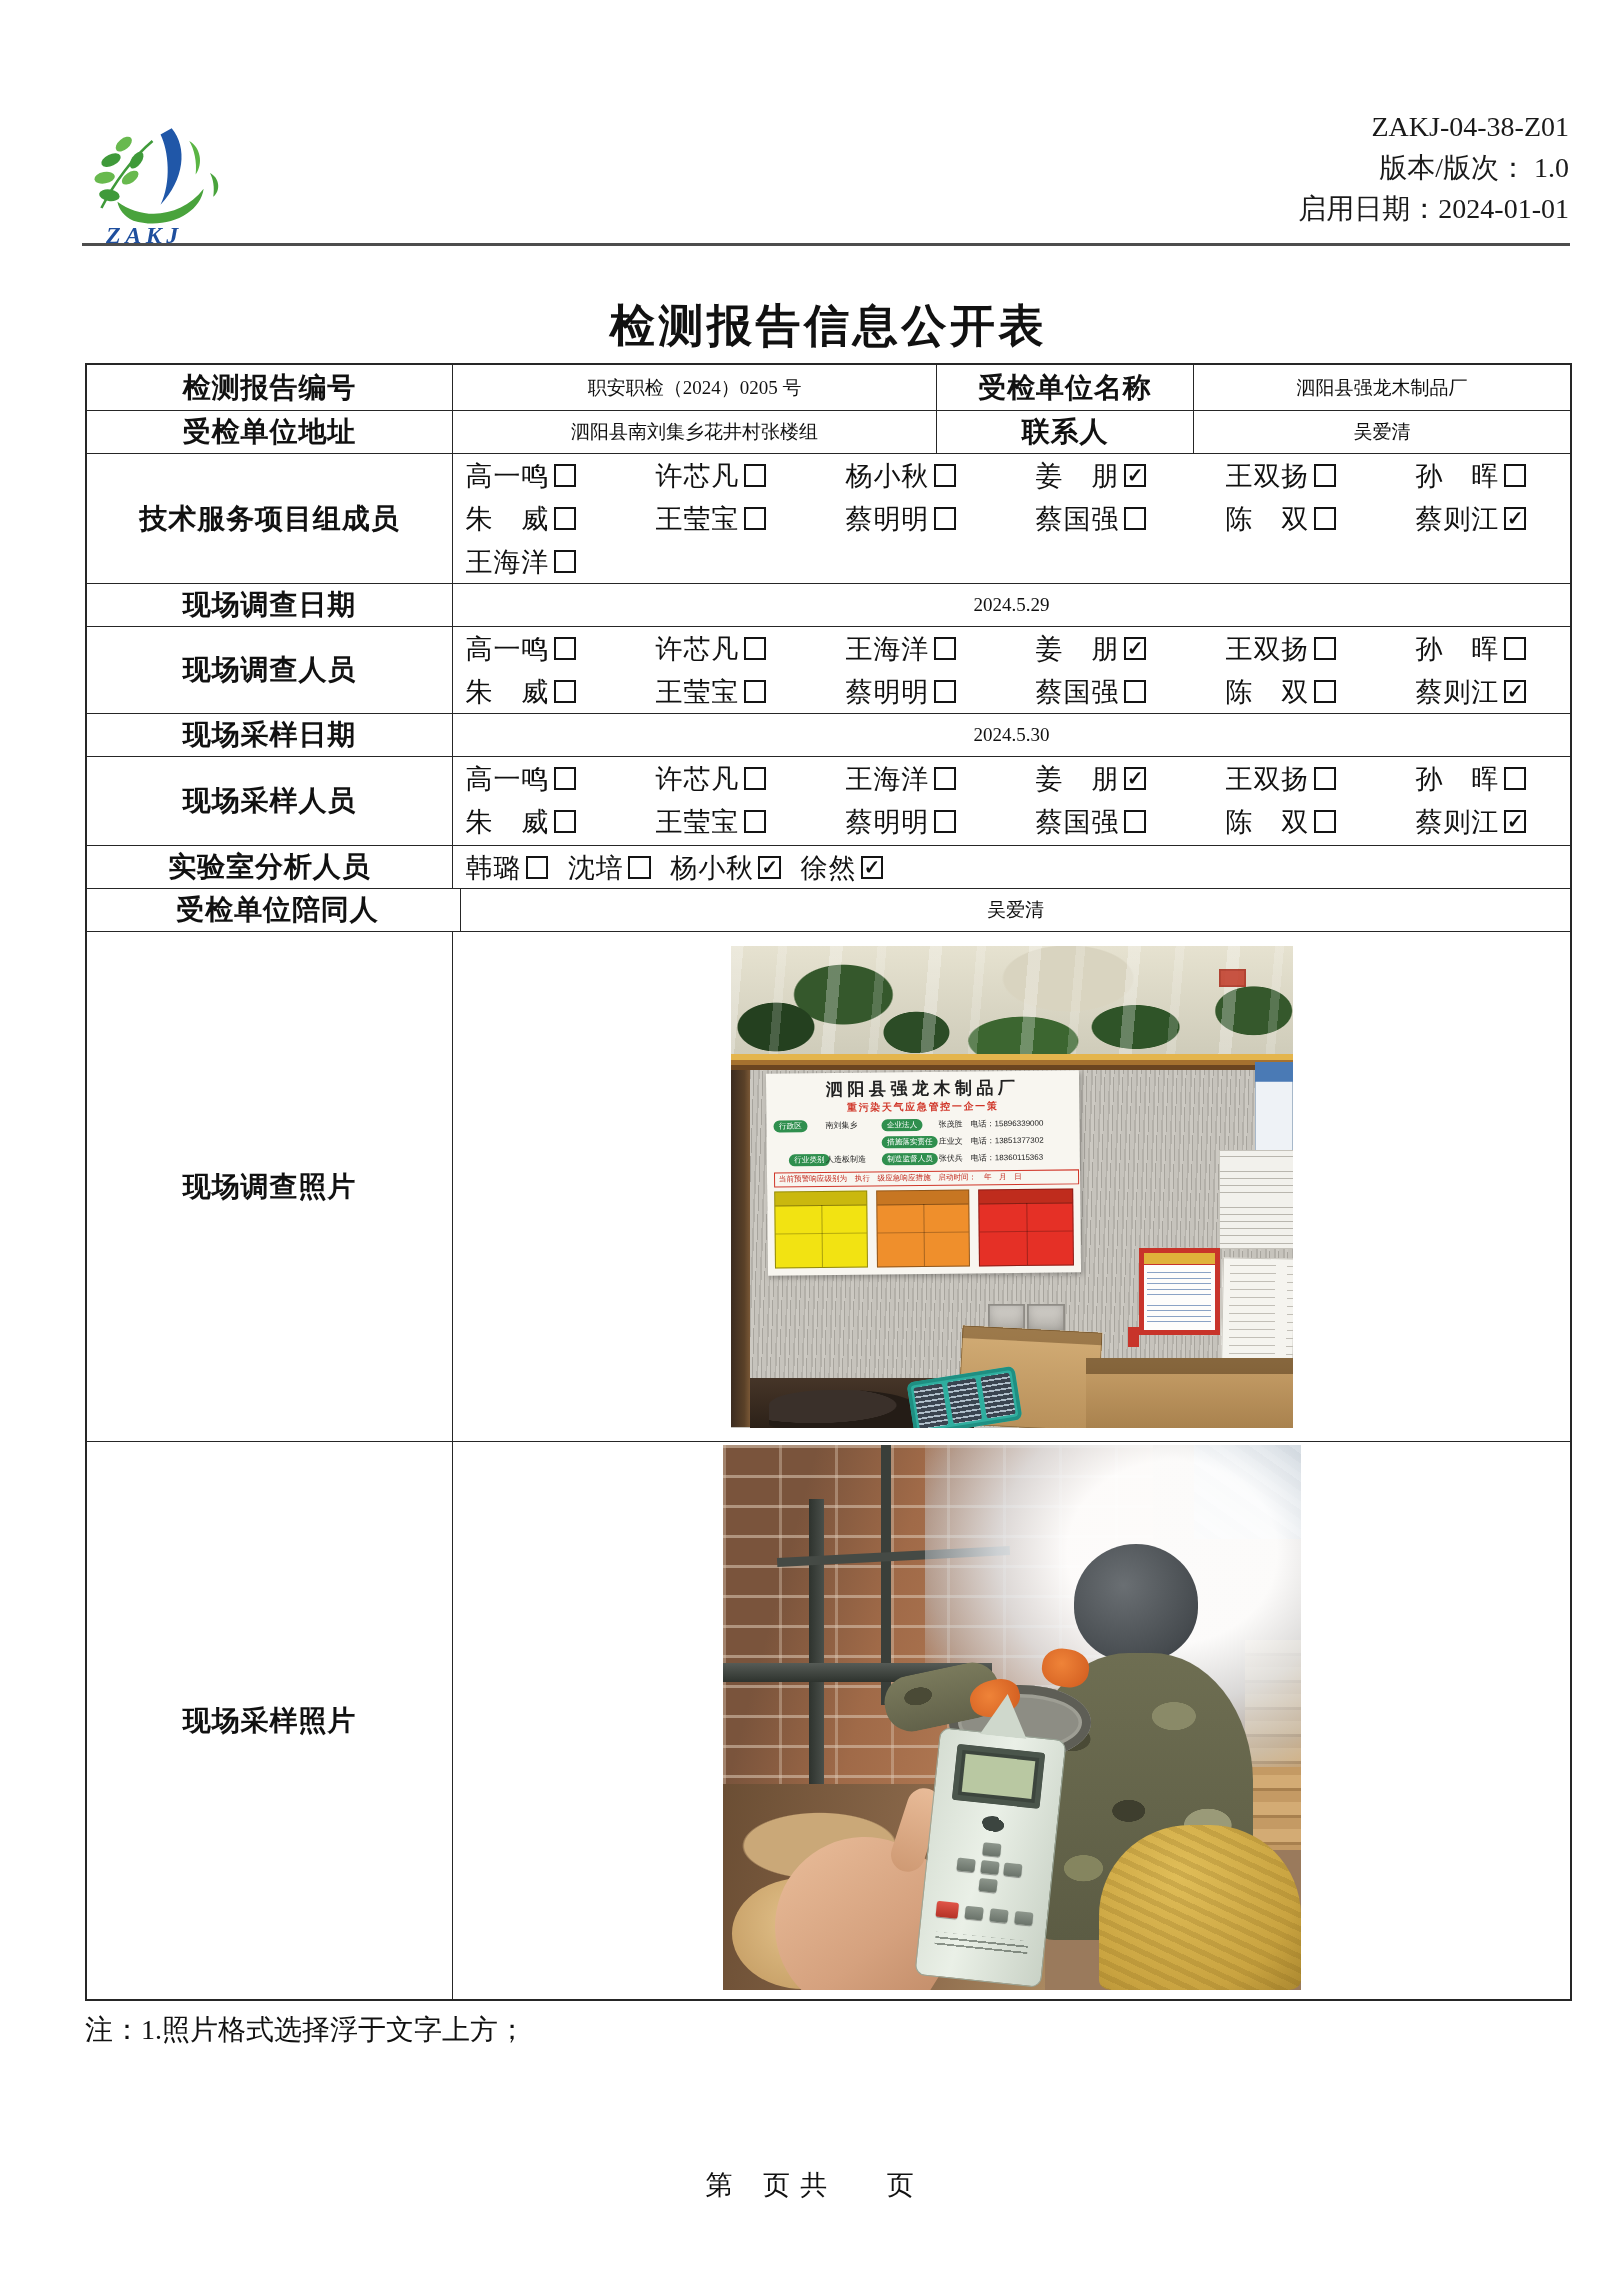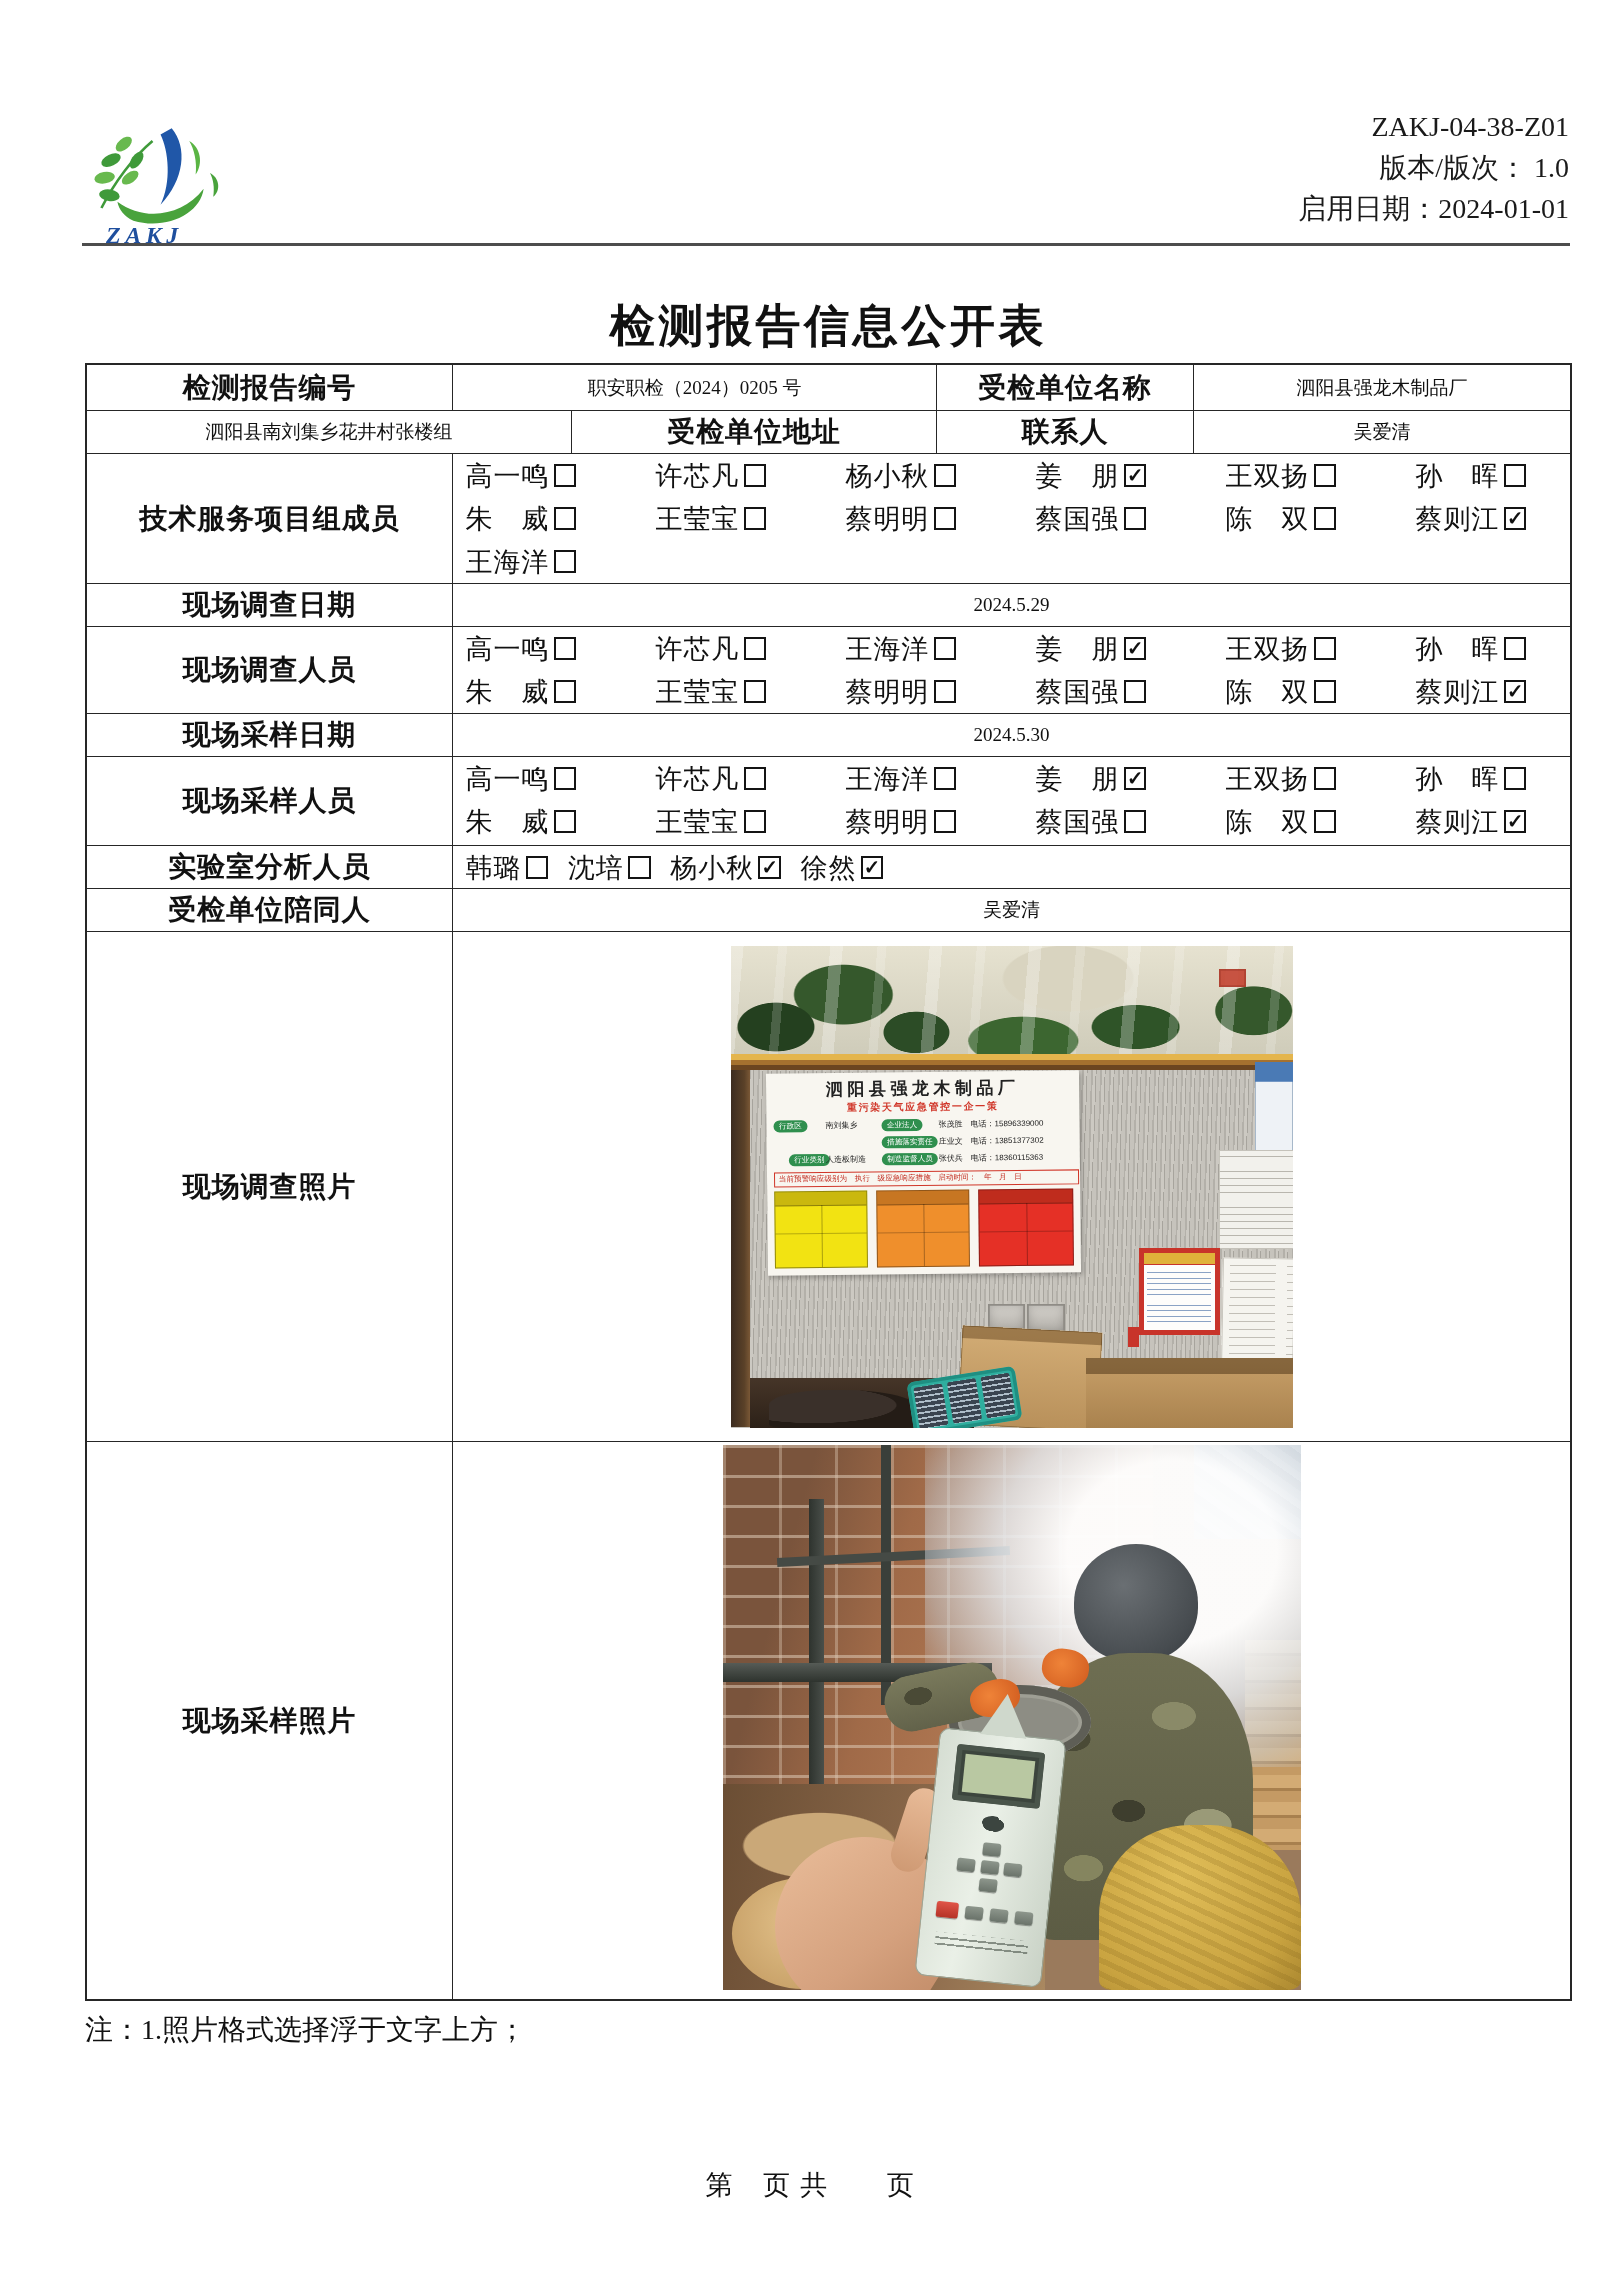--- a/index.html
+++ b/index.html
@@ -207,22 +207,22 @@
   <div class="tbl">
 
     <div class="trow" style="height:45px;">
       <div class="cell lab-c w1">检测报告编号</div>
       <div class="cell val-c w2">职安职检（2024）0205 号</div>
       <div class="cell lab-c w3">受检单位名称</div>
       <div class="cell val-c w4">泗阳县强龙木制品厂</div>
     </div>
 
     <div class="trow" style="height:43px;">
+      <div class="cell lab-c w1">受检单位地址</div>
       <div class="cell val-c w2">泗阳县南刘集乡花井村张楼组</div>
-      <div class="cell lab-c w1">受检单位地址</div>
       <div class="cell lab-c w3">联系人</div>
       <div class="cell val-c w4">吴爱清</div>
     </div>
 
     <div class="trow" style="height:130px;">
       <div class="cell lab-c w1">技术服务项目组成员</div>
       <div class="cell wbig names-cell">
           <div class="nline">
             <span class="nslot">
               <span class="nname">高一鸣</span>
@@ -427,21 +427,21 @@
               <span class="cbox on">✓</span>
             </span>
             <span class="nslot">
               <span class="nname">徐然</span>
               <span class="cbox on">✓</span>
             </span>
           </div>
         </div>
     </div>
 
-    <div class="trow" style="height:43px;">
+    <div class="trow" style="height:43px;padding-left:8px;">
       <div class="cell lab-c w1">受检单位陪同人</div>
       <div class="cell val-c wbig">吴爱清</div>
     </div>
 
     <div class="trow" style="height:510px;">
       <div class="cell lab-c w1">现场调查照片</div>
       <div class="cell wbig photo-cell">
         <div class="photo1">
           <div class="mural"></div>
           <div class="mural-streaks"></div>

